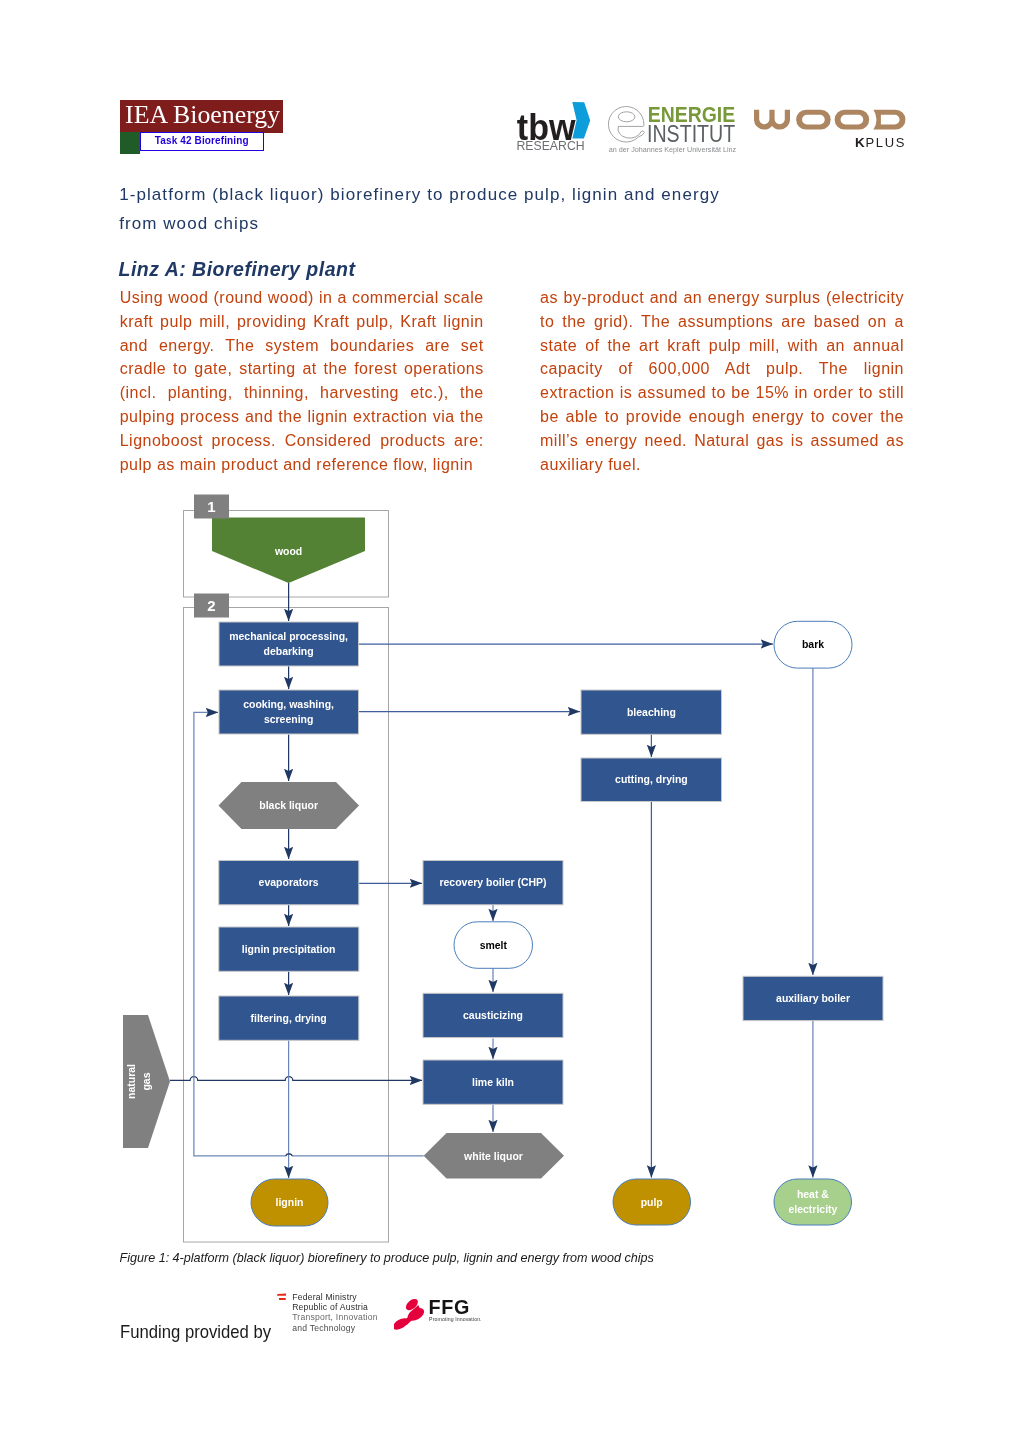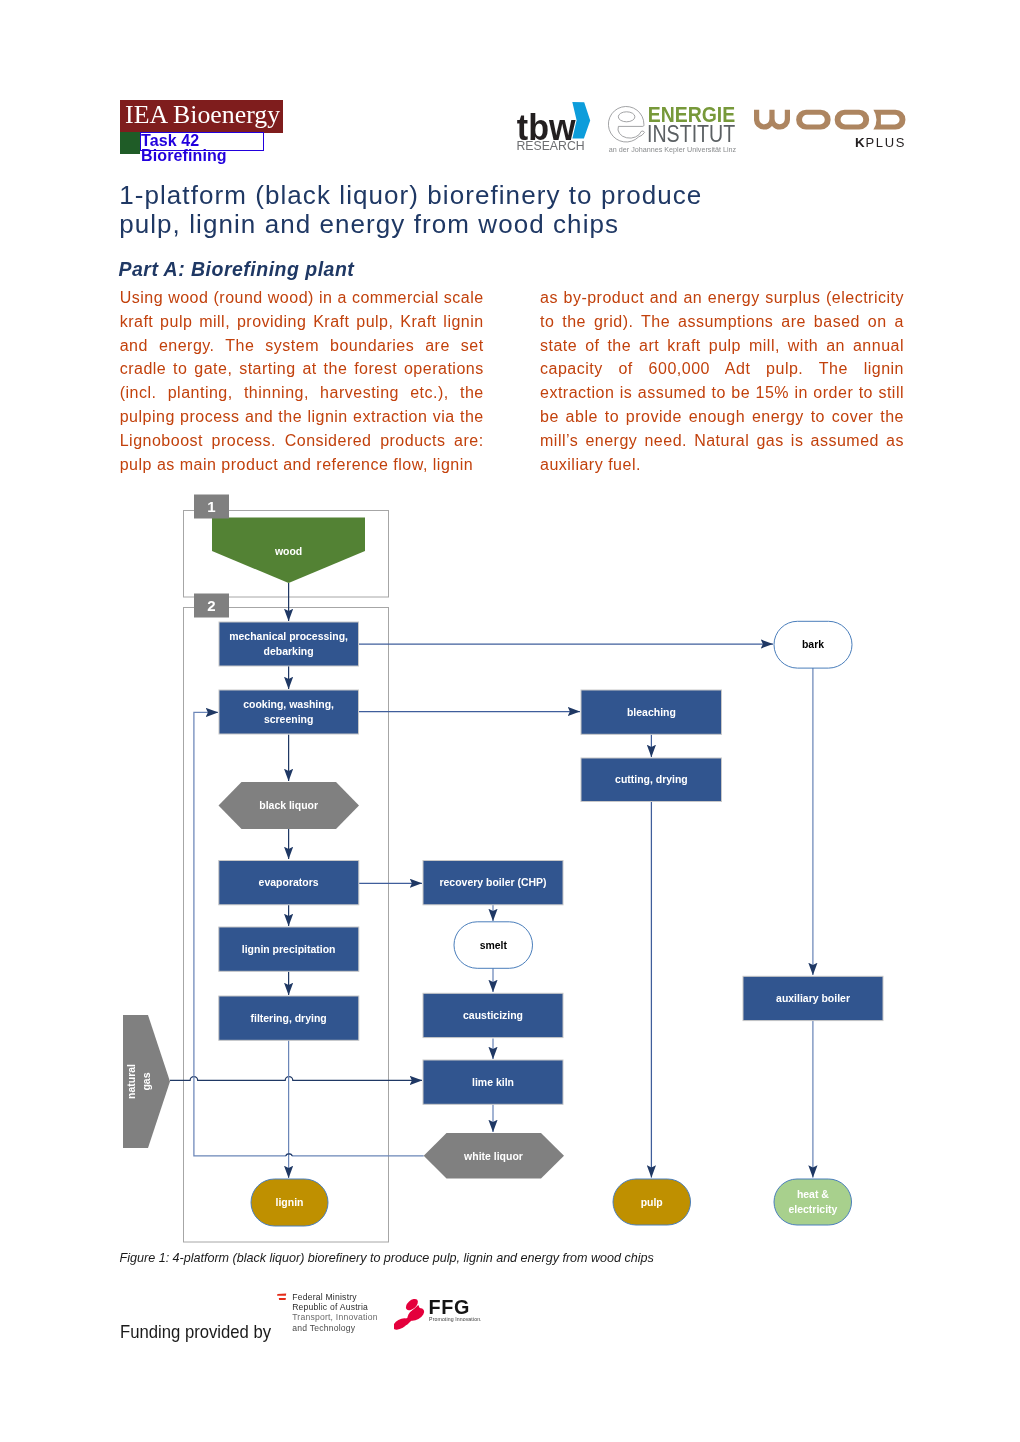--- a/index.html
+++ b/index.html
@@ -6,28 +6,28 @@
   body{width:1020px;height:1442px;background:#ffffff;font-family:"Liberation Sans",sans-serif;position:relative;overflow:hidden;}
   .page{position:absolute;left:0;top:0;width:1020px;height:1442px;}
 
   
   #iea-logo{position:absolute;left:119.5px;top:100.2px;width:164px;}
   #iea-bar{width:163.5px;height:32.4px;background:#7f1d1d;position:relative;overflow:hidden;}
   #iea-bar span{position:absolute;left:5.6px;top:-0.5px;color:#fff;font-family:"Liberation Serif",serif;font-size:25.8px;letter-spacing:0;white-space:nowrap;}
   #iea-sub{position:relative;height:22px;}
   #iea-green{position:absolute;left:0.3px;top:-0.8px;width:20.2px;height:22.6px;background:#1f5c27;}
   #iea-task{position:absolute;left:20.5px;top:-0.8px;width:121.5px;height:17.2px;border:1px solid #2200dd;background:#fff;
-            color:#2200dd;font-size:16px;font-weight:bold;line-height:15.6px;letter-spacing:0.12px;}
+            color:#2200dd;font-size:10px;font-weight:bold;text-align:center;line-height:15.6px;letter-spacing:0.12px;}
 
   #tbw-logo{position:absolute;left:509px;top:99px;}
   #energie-logo{position:absolute;left:607.5px;top:95px;}
   #wood-logo{position:absolute;left:753.9px;top:106px;}
 
   
-  #doc-title{position:absolute;left:119.2px;top:181px;width:610px;color:#1f3864;font-size:26px;line-height:28.8px;letter-spacing:1.07px;}
+  #doc-title{position:absolute;left:119.2px;top:181px;width:610px;color:#1f3864;font-size:17px;line-height:28.8px;letter-spacing:1.07px;}
   #doc-subtitle{position:absolute;left:118.5px;top:257.5px;color:#1f3864;font-size:19.5px;font-weight:bold;font-style:italic;letter-spacing:0.49px;}
   .bodycol{position:absolute;top:286px;font-size:16px;letter-spacing:0.5px;line-height:23.8px;color:#c2410c;text-align:justify;}
   #body-col1{left:119.7px;width:364px;}
   #body-col2{left:540px;width:364px;}
 
   
   #diagram{position:absolute;left:0;top:0;width:1020px;height:1442px;}
   .caption{position:absolute;left:119.6px;top:1250.5px;font-size:12.6px;letter-spacing:-0.02px;font-style:italic;color:#1a1a1a;white-space:nowrap;}
   #diagram text.lbl{font-family:"Liberation Sans",sans-serif;font-size:11.6px;font-weight:bold;text-anchor:middle;transform-box:fill-box;transform-origin:center;transform:scaleX(0.903);}
   #diagram text.lbl-w{fill:#ffffff;}
@@ -78,21 +78,21 @@
       <path d="M0,3.7 L5.2,3.7 L5.2,13.1 A5.1,5.1 0 0 0 15.4,13.1 L15.4,3.7 L20.6,3.7 L20.6,13.1 A5.1,5.1 0 0 0 30.8,13.1 L30.8,3.7 L36,3.7 L36,13.1 A9.95,9.95 0 0 1 25.7,23.6 A9.9,9.9 0 0 1 18,19.9 A9.9,9.9 0 0 1 10.3,23.6 A9.95,9.95 0 0 1 0,13.1 Z"></path>
       <path d="M52.1,3.7 L66.7,3.7 A9.95,9.95 0 0 1 66.7,23.6 L52.1,23.6 A9.95,9.95 0 0 1 52.1,3.7 Z M52.9,8.8 A4.85,4.85 0 0 0 52.9,18.5 L65.9,18.5 A4.85,4.85 0 0 0 65.9,8.8 Z"></path>
       <path d="M90.6,3.7 L105.2,3.7 A9.95,9.95 0 0 1 105.2,23.6 L90.6,23.6 A9.95,9.95 0 0 1 90.6,3.7 Z M91.4,8.8 A4.85,4.85 0 0 0 91.4,18.5 L104.4,18.5 A4.85,4.85 0 0 0 104.4,8.8 Z"></path>
       <path d="M124.5,3.7 L141.5,3.7 A9.95,9.95 0 0 1 141.5,23.6 L119.4,23.6 A17.6,17.6 0 0 0 119.4,3.7 Z M126.9,8.8 L126.9,18.5 L140.7,18.5 A4.85,4.85 0 0 0 140.7,8.8 Z"></path>
     </g>    
       <text x="101.1" y="41.3" font-family="Liberation Sans, sans-serif" font-size="13.4" font-weight="bold" fill="#231f20">K</text>
     <text x="111.4" y="41.3" textLength="39.1" lengthAdjust="spacing" font-family="Liberation Sans, sans-serif" font-size="13" fill="#231f20">PLUS</text>
   </svg>
 
   <div id="doc-title">1-platform (black liquor) biorefinery to produce pulp, lignin and energy from wood chips</div>
-  <div id="doc-subtitle">Part A: Biorefining plant</div>
+  <div id="doc-subtitle">Linz A: Biorefinery plant</div>
   <div id="body-col1" class="bodycol">Using wood (round wood) in a commercial scale kraft pulp mill, providing Kraft pulp, Kraft lignin and energy. The system boundaries are set cradle to gate, starting at the forest operations (incl. planting, thinning, harvesting etc.), the pulping process and the lignin extraction via the Lignoboost process. Considered products are: pulp as main product and reference flow, lignin</div>
   <div id="body-col2" class="bodycol">as by-product and an energy surplus (electricity to the grid). The assumptions are based on a state of the art kraft pulp mill, with an annual capacity of 600,000 Adt pulp. The lignin extraction is assumed to be 15% in order to still be able to provide enough energy to cover the mill’s energy need. Natural gas is assumed as auxiliary fuel.</div>
 
   <svg id="diagram" width="1020" height="1442" viewBox="0 0 1020 1442">
     <defs>
       <marker id="ah" viewBox="0 0 12.5 9.2" refX="12.3" refY="4.6" markerWidth="12.5" markerHeight="9.2" markerUnits="userSpaceOnUse" orient="auto">
         <path d="M0,0 L12.5,4.6 L0,9.2 L2.2,4.6 Z" fill="#1f3864"></path>
       </marker>
     </defs>
 

